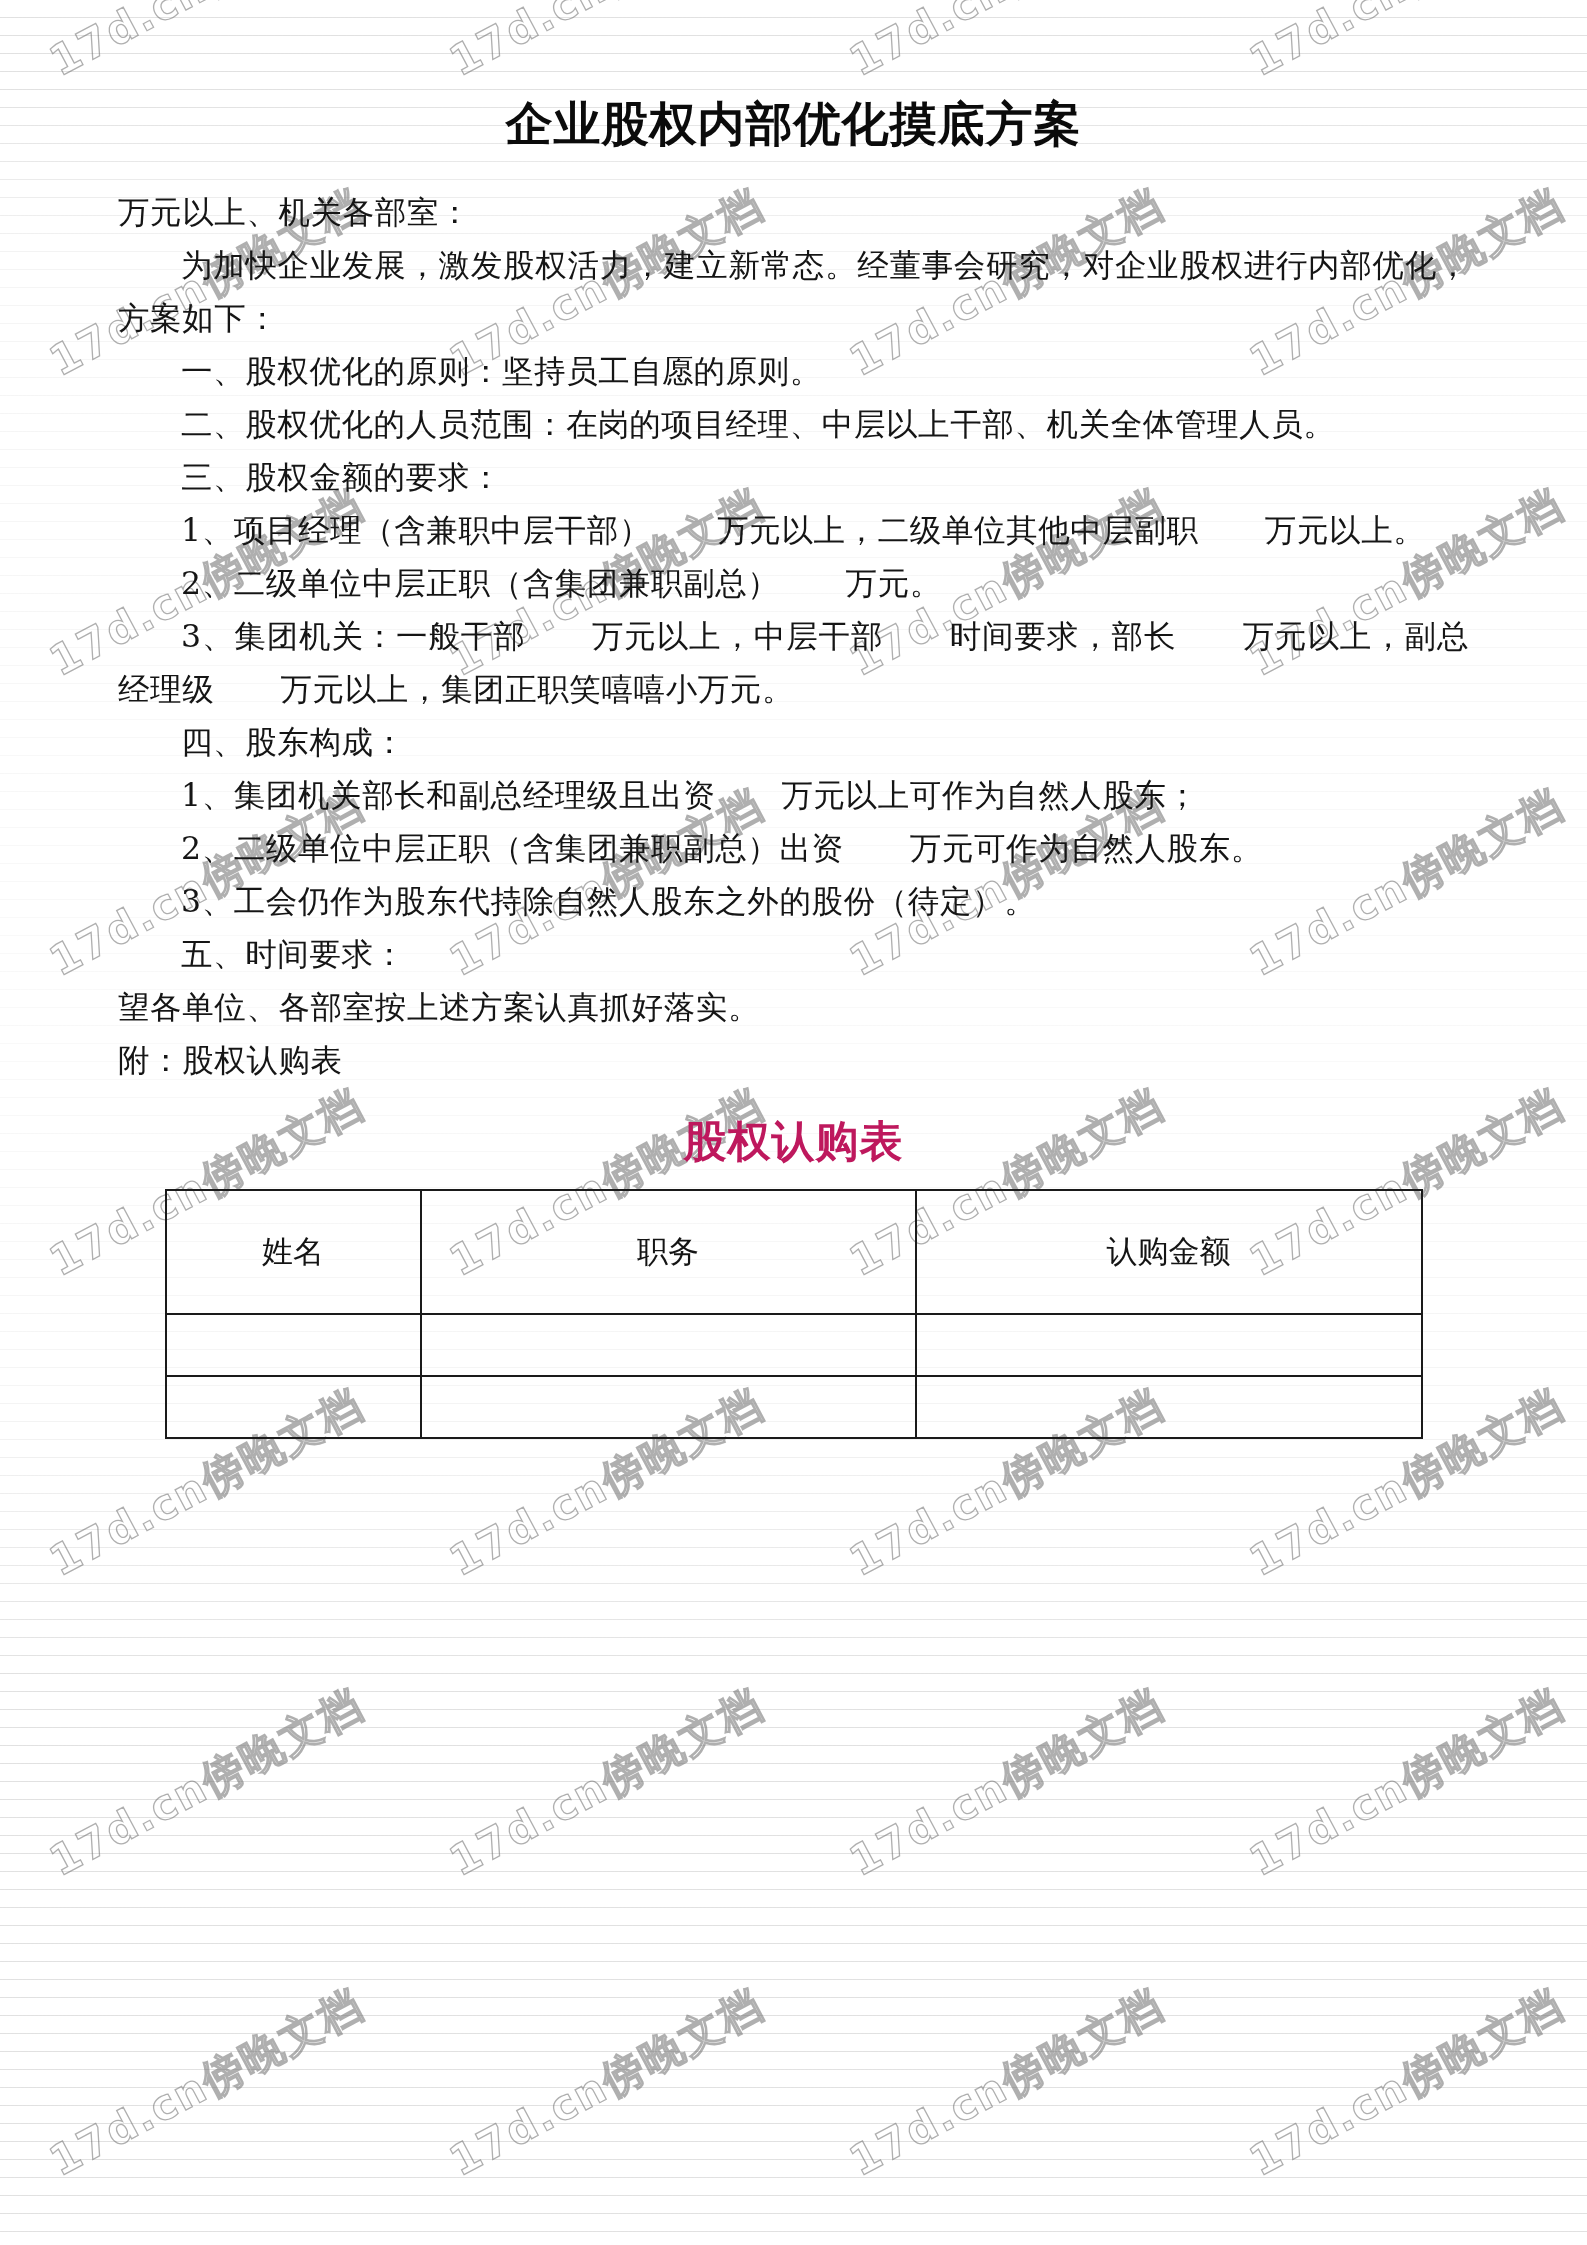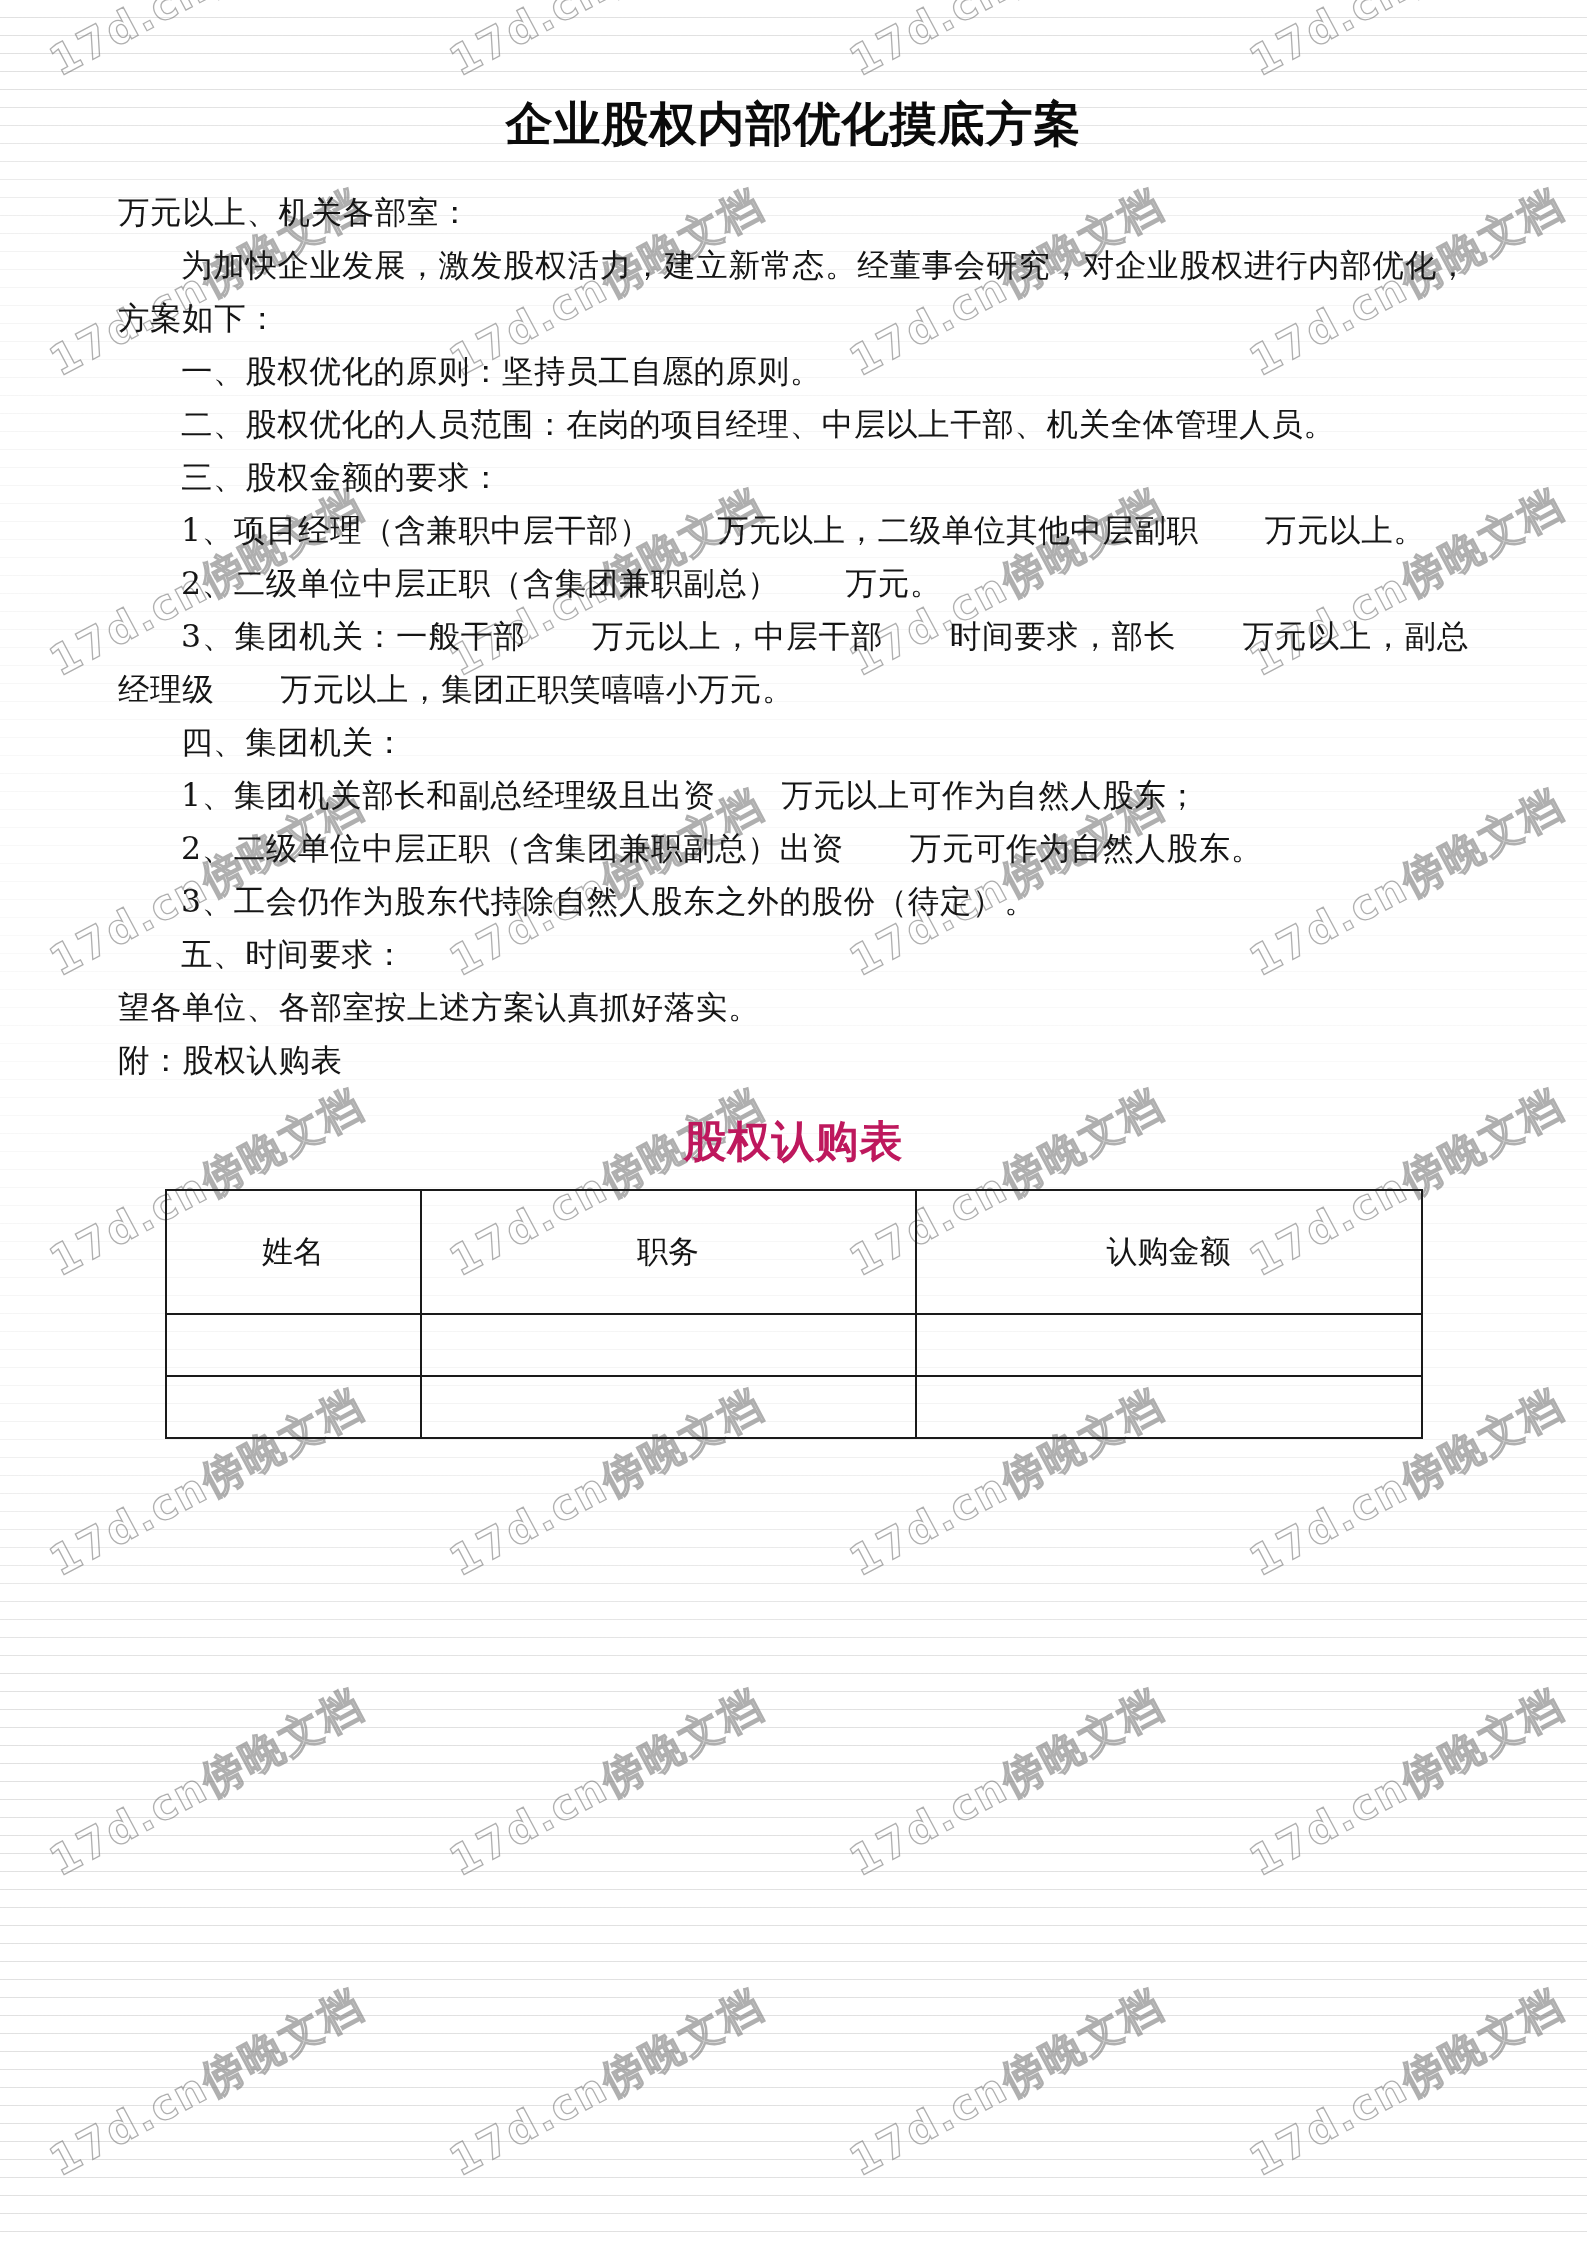--- a/index.html
+++ b/index.html
@@ -178,21 +178,21 @@
     <p class="para indent"><span>二、股权优化的人员范围：</span><span class="b">在岗</span><span>的项目经理、中层以上干部、机关全体管理人员。</span></p>
 
     <p class="para indent">三、股权金额的要求：</p>
 
     <p class="para indent"><span>1、项目经理（含兼职中层干部）</span><span class="gap"></span><span>万元以上，二级单位其他中层副职</span><span class="gap"></span><span>万元以上。</span></p>
 
     <p class="para indent"><span>2、二级单位中层正职（含集团兼职副总）</span><span class="gap"></span><span>万元。</span></p>
 
     <p class="para indent"><span>3、集团机关：一般干部</span><span class="gap"></span><span>万元以上，中层干部</span><span class="gap"></span><span>时间要求，部长</span><span class="gap"></span><span>万元以上，副总经理级</span><span class="gap"></span><span>万元以上，集团正职笑嘻嘻小万元。</span></p>
 
-    <p class="para indent">四、集团机关：</p>
+    <p class="para indent">四、股东构成：</p>
 
     <p class="para indent"><span>1、集团机关部长和副总经理级且出资</span><span class="gap"></span><span>万元以上可作为自然人股东；</span></p>
 
     <p class="para indent"><span>2、二级单位中层正职（含集团兼职副总）出资</span><span class="gap"></span><span>万元可作为自然人股东。</span></p>
 
     <p class="para indent">3、工会仍作为股东代持除自然人股东之外的股份（待定）。</p>
 
     <p class="para indent">五、时间要求：</p>
 
     <p class="para noindent">望各单位、各部室按上述方案认真抓好落实。</p>

